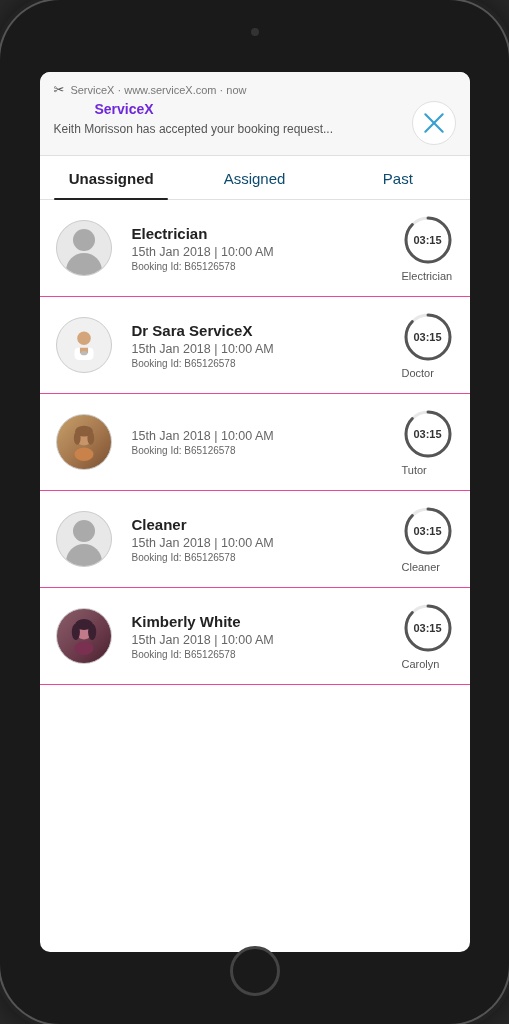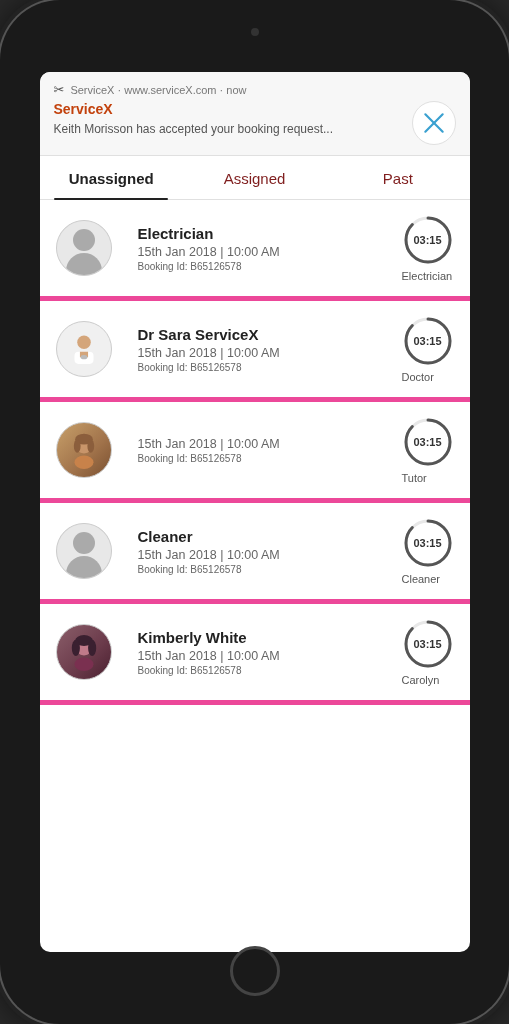--- a/index.html
+++ b/index.html
@@ -118,21 +118,22 @@
       justify-content: space-between;
     }
 
     .notification-texts {
       flex: 1;
     }
 
     .notification-title {
       font-size: 14px;
       font-weight: 700;
-      color: #c2410c;
+      color: #6d28d9;
+      margin-left: 41px;
     }
 
     .notification-body {
       font-size: 12px;
       color: #555;
       margin-top: 4px;
       line-height: 1.4;
     }
 
     .notification-logo {
@@ -158,21 +159,21 @@
       display: flex;
       border-bottom: 1px solid #e0e0e0;
       background: #fff;
     }
 
     .tab {
       flex: 1;
       text-align: center;
       padding: 14px 0 12px;
       font-size: 15px;
-      color: #7f1d1d;
+      color: #0c4a6e;
       cursor: pointer;
       position: relative;
     }
 
     .tab.active {
       color: #222;
       font-weight: 700;
     }
 
     .tab.active::after {
@@ -189,22 +190,22 @@
     
     .bookings-list {
       flex: 1;
       overflow-y: auto;
     }
 
     .booking-item {
       display: flex;
       align-items: center;
       padding: 14px 16px;
-      border-bottom: 5px solid #ec4899;
-      gap: 26px;
+      border-bottom: 1px solid #ec4899;
+      gap: 20px;
     }
 
     .avatar {
       width: 56px;
       height: 56px;
       border-radius: 50%;
       flex-shrink: 0;
       overflow: hidden;
       background: #d0d0d0;
       display: flex;

